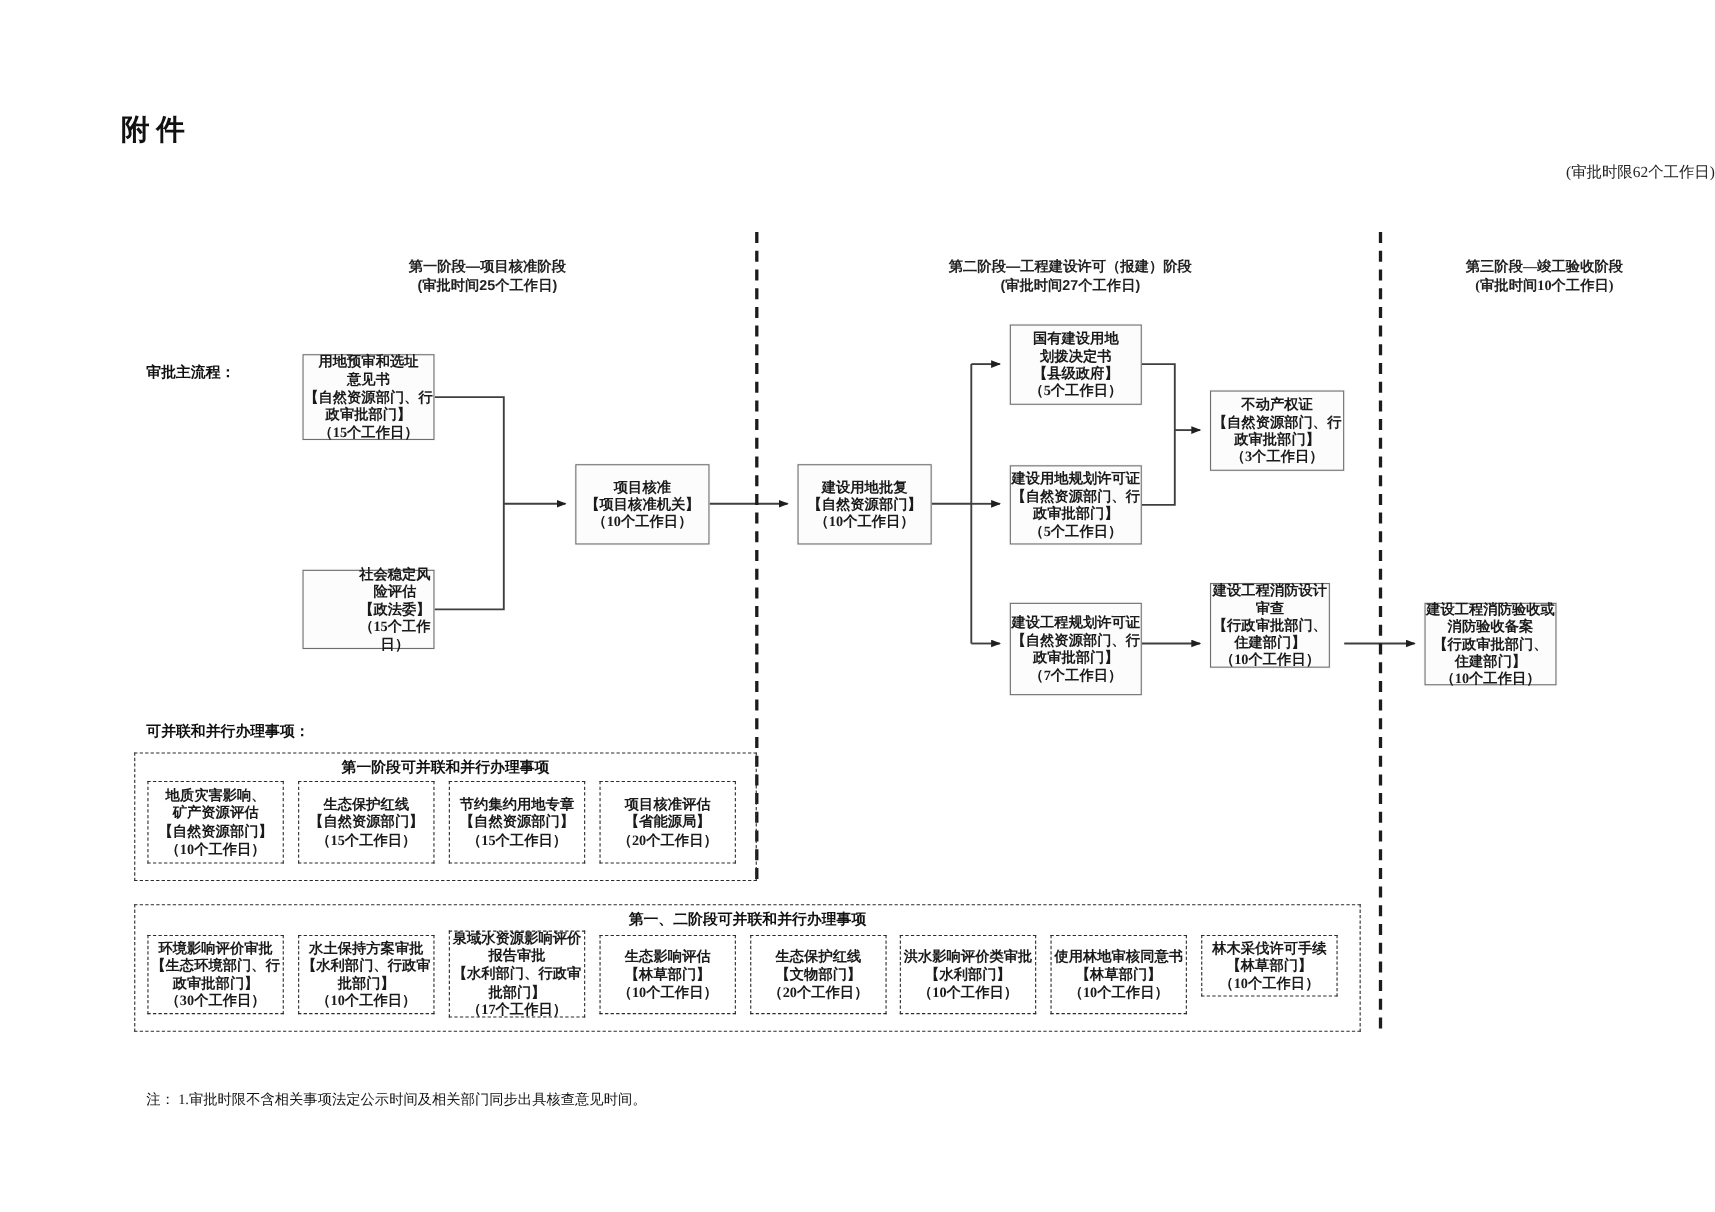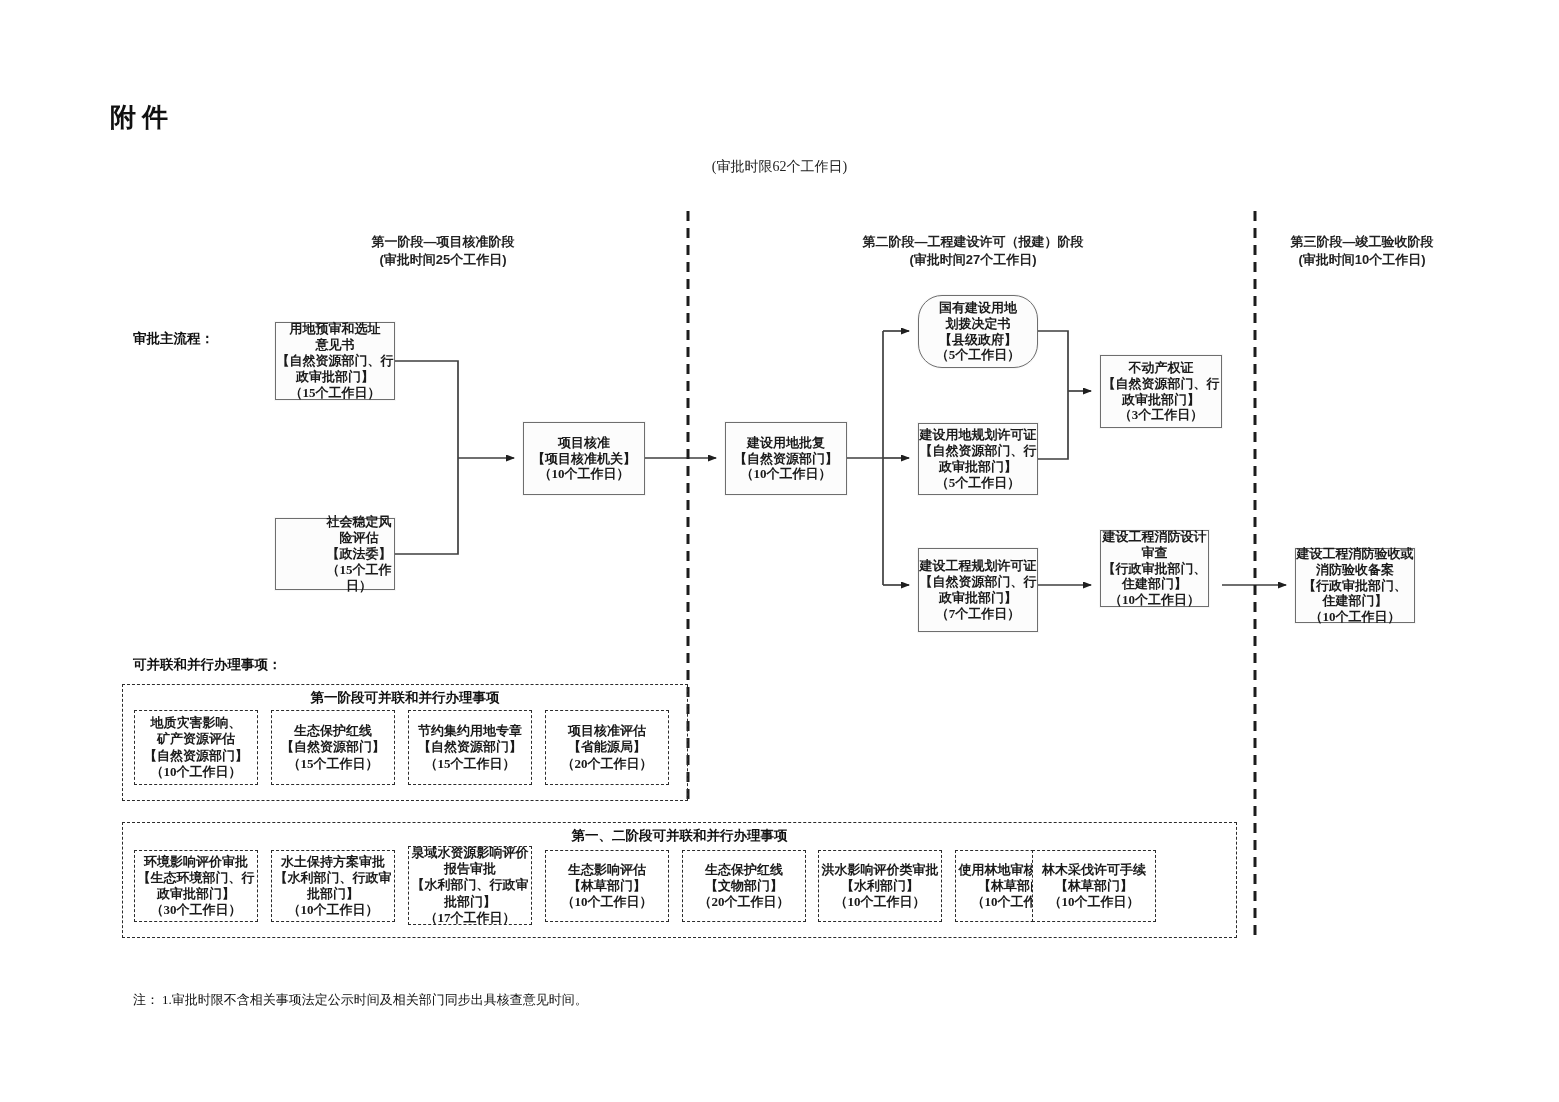--- a/index.html
+++ b/index.html
@@ -15,21 +15,21 @@
   .attachment{
     font-family:"Liberation Sans","DejaVu Sans",sans-serif;
     font-weight:bold;font-size:26px;letter-spacing:6px;color:#111;
   }
   .doc-title{
     left:0;top:128px;width:1559px;text-align:center;
     font-family:"Liberation Sans","DejaVu Sans",sans-serif;
     font-weight:bold;font-size:22px;color:#111;
   }
   .doc-subtitle{
-    left:0;top:158px;width:1559px;text-align:center;
+    left:0;top:148px;width:1559px;text-align:right;
     font-size:14px;color:#222;
   }
   .stage-header{
     font-family:"Liberation Sans","DejaVu Sans",sans-serif;
     font-weight:bold;font-size:13px;line-height:1.35;
     text-align:center;color:#222;white-space:pre-line;
   }
   .side-label{
     font-size:13.5px;font-weight:600;color:#111;margin-top:40px;
   }
@@ -100,41 +100,41 @@
     </g>
   </svg>
 
   <div class="abs attachment" style="left:110px;top:100px;">附件</div>
   <div class="abs doc-subtitle">(审批时限62个工作日)</div>
 
   <div class="abs stage-header" style="left:243px;top:233px;width:400px;">第一阶段—项目核准阶段
 (审批时间25个工作日)</div>
   <div class="abs stage-header" style="left:773px;top:233px;width:400px;">第二阶段—工程建设许可（报建）阶段
 (审批时间27个工作日)</div>
-  <div class="abs stage-header" style="left:1257px;top:233px;width:210px;">第三阶段—竣工验收阶段
+  <div class="abs stage-header" style="left:1299px;top:233px;width:210px;font-family:Liberation Serif, serif;">第三阶段—竣工验收阶段
 (审批时间10个工作日)</div>
 
   <div class="abs side-label" style="left:133px;top:290px;">审批主流程：</div>
   <div class="abs side-label" style="left:133px;top:616px;">可并联和并行办理事项：</div>
 
   <div class="abs flow-box" style="left:275px;top:322px;width:120px;height:78px;">用地预审和选址
 意见书
 【自然资源部门、行
 政审批部门】
 （15个工作日）</div>
   <div class="abs flow-box" style="left:275px;top:518px;width:120px;height:72px;padding-left:48px;">社会稳定风险评估
 【政法委】
 （15个工作日）</div>
   <div class="abs flow-box" style="left:523px;top:422px;width:122px;height:73px;">项目核准
 【项目核准机关】
 （10个工作日）</div>
   <div class="abs flow-box" style="left:725px;top:422px;width:122px;height:73px;">建设用地批复
 【自然资源部门】
 （10个工作日）</div>
-  <div class="abs flow-box" style="left:918px;top:295px;width:120px;height:73px;border-radius:24px;">国有建设用地
+  <div class="abs flow-box" style="left:918px;top:295px;width:120px;height:73px;">国有建设用地
 划拨决定书
 【县级政府】
 （5个工作日）</div>
   <div class="abs flow-box" style="left:1100px;top:355px;width:122px;height:73px;">不动产权证
 【自然资源部门、行
 政审批部门】
 （3个工作日）</div>
   <div class="abs flow-box" style="left:918px;top:423px;width:120px;height:72px;">建设用地规划许可证
 【自然资源部门、行
 政审批部门】
@@ -190,20 +190,20 @@
 （10个工作日）</div>
   <div class="abs dash-box" style="left:682px;top:850px;width:124px;height:72px;">生态保护红线
 【文物部门】
 （20个工作日）</div>
   <div class="abs dash-box" style="left:818px;top:850px;width:124px;height:72px;">洪水影响评价类审批
 【水利部门】
 （10个工作日）</div>
   <div class="abs dash-box" style="left:955px;top:850px;width:124px;height:72px;">使用林地审核同意书
 【林草部门】
 （10个工作日）</div>
-  <div class="abs dash-box" style="left:1032px;top:850px;width:124px;height:72px;">林木采伐许可手续
+  <div class="abs dash-box" style="left:1092px;top:850px;width:124px;height:56px;">林木采伐许可手续
 【林草部门】
 （10个工作日）</div>
 
   <div class="abs notes" style="left:133px;top:990px;">注：</div>
   <div class="abs notes" style="left:162px;top:990px;width:1320px;">1.审批时限不含相关事项法定公示时间及相关部门同步出具核查意见时间。</div>
 
 </div>
 
 </body></html>

